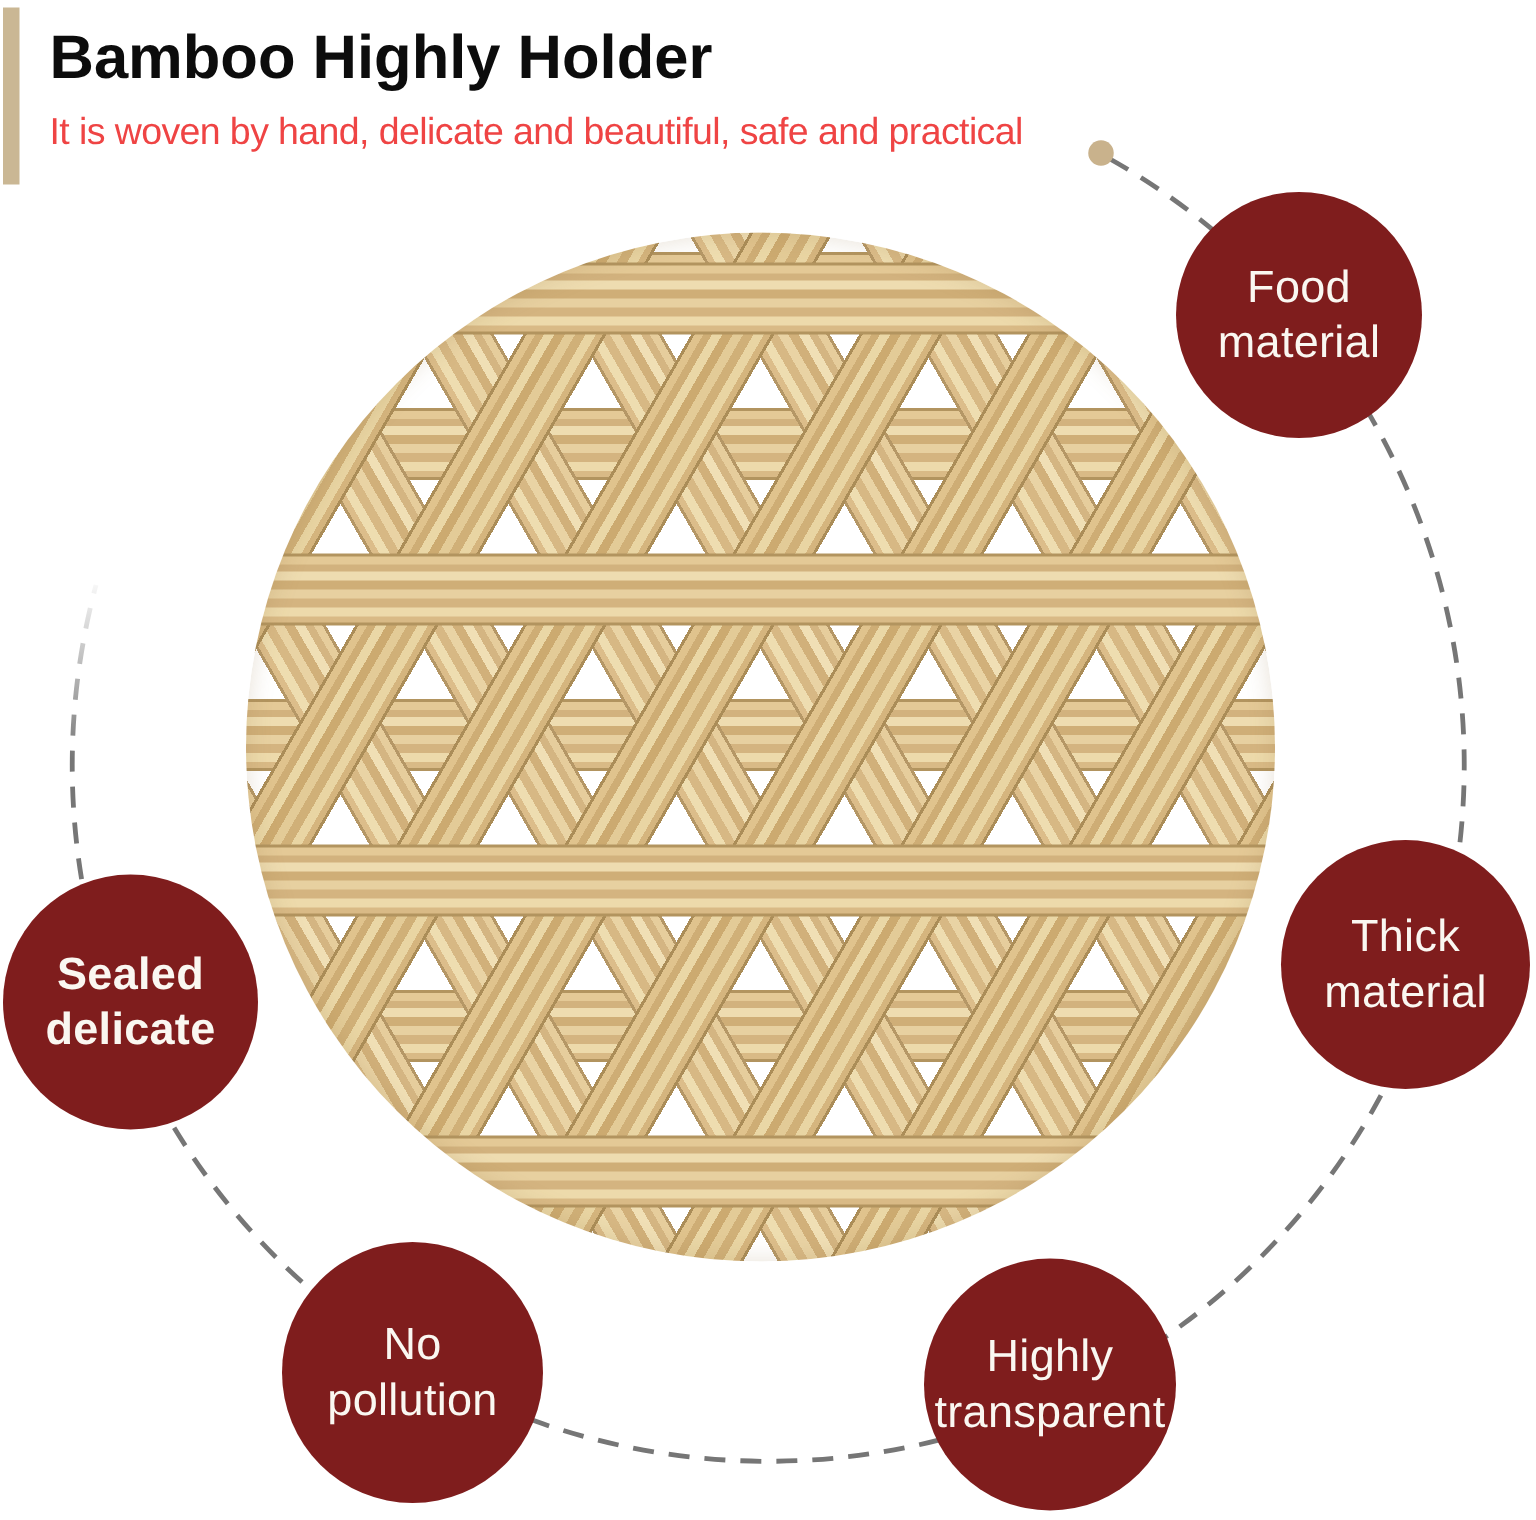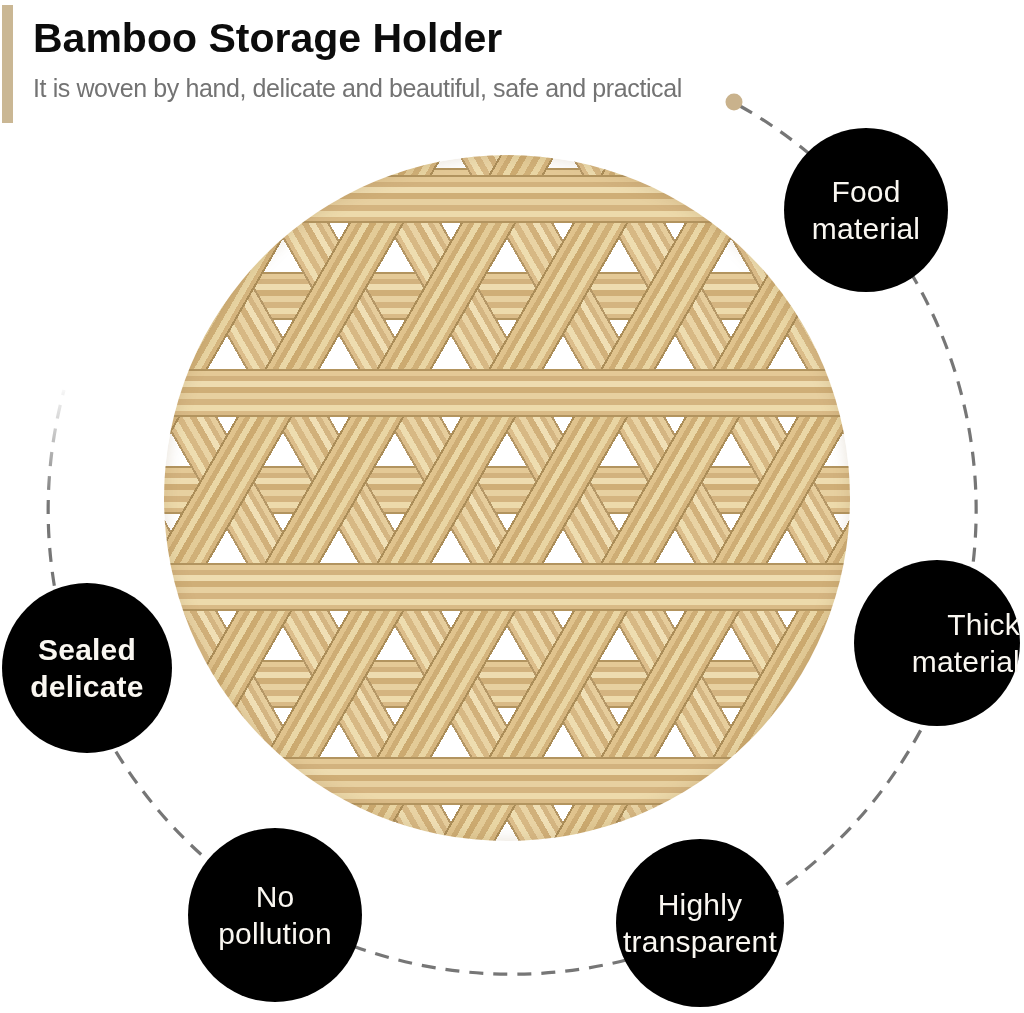--- a/index.html
+++ b/index.html
@@ -30,21 +30,21 @@
     letter-spacing: 0;
     white-space: nowrap;
   }
   .subtitle {
     position: absolute;
     left: 33px; top: 74px;
     margin: 0;
     font-size: 25px;
     line-height: 1.15;
     font-weight: normal;
-    color: #737373;
+    color: #ef4444;
     letter-spacing: -0.4px;
     white-space: nowrap;
   }
 
   
   .connector {
     position: absolute;
     left: 0; top: 0;
     width: 1024px; height: 1013px;
   }
@@ -97,45 +97,45 @@
         #d4b480 30px, #d4b480 36px, #eddaab 36px, #eddaab 42px,
         #d9ba86 42px, #d9ba86 46px, #b2945f 46px, #b2945f 48px,
         transparent 48px, transparent 194px);
     background-position: 0 20px, 0 0, 0 0, 0 117px;
   }
 
   
   .badge {
     position: absolute;
     border-radius: 50%;
-    background: #000000;
+    background: #7f1d1d;
     color: #faf7f1;
     display: flex;
     flex-direction: column;
     align-items: center;
     justify-content: center;
     text-align: center;
     font-size: 30px;
     line-height: 37px;
     letter-spacing: 0.2px;
   }
   .badge span { display: block; }
   .badge-food        { left: 784px; top: 128px; width: 164px; height: 164px; }
-  .badge-thick       { left: 854px; top: 560px; width: 166px; height: 166px; align-items: flex-end; }
+  .badge-thick       { left: 854px; top: 560px; width: 166px; height: 166px; }
   .badge-sealed      { left: 2px;   top: 583px; width: 170px; height: 170px; font-weight: bold; }
   .badge-pollution   { left: 188px; top: 828px; width: 174px; height: 174px; }
   .badge-transparent { left: 616px; top: 839px; width: 168px; height: 168px; }
 </style>
 </head>
 <body>
 
 <div class="canvas">
 
   <div class="accent-bar"></div>
-  <h1 class="title">Bamboo Storage Holder</h1>
+  <h1 class="title">Bamboo Highly Holder</h1>
   <p class="subtitle">It is woven by hand, delicate and beautiful, safe and practical</p>
 
   <svg class="connector" width="1024" height="1013" viewBox="0 0 1024 1013" aria-hidden="true">
     <path d="M 740 106 A 464 464 0 1 1 64 390" fill="none" stroke-width="3.2" stroke-dasharray="14 10" stroke-linecap="butt" stroke="#767676"></path>
     <circle cx="734" cy="102" r="8.5" fill="#c9b28c"></circle>
   </svg>
   <div class="dash-fade"></div>
 
   <div class="product"></div>
 

